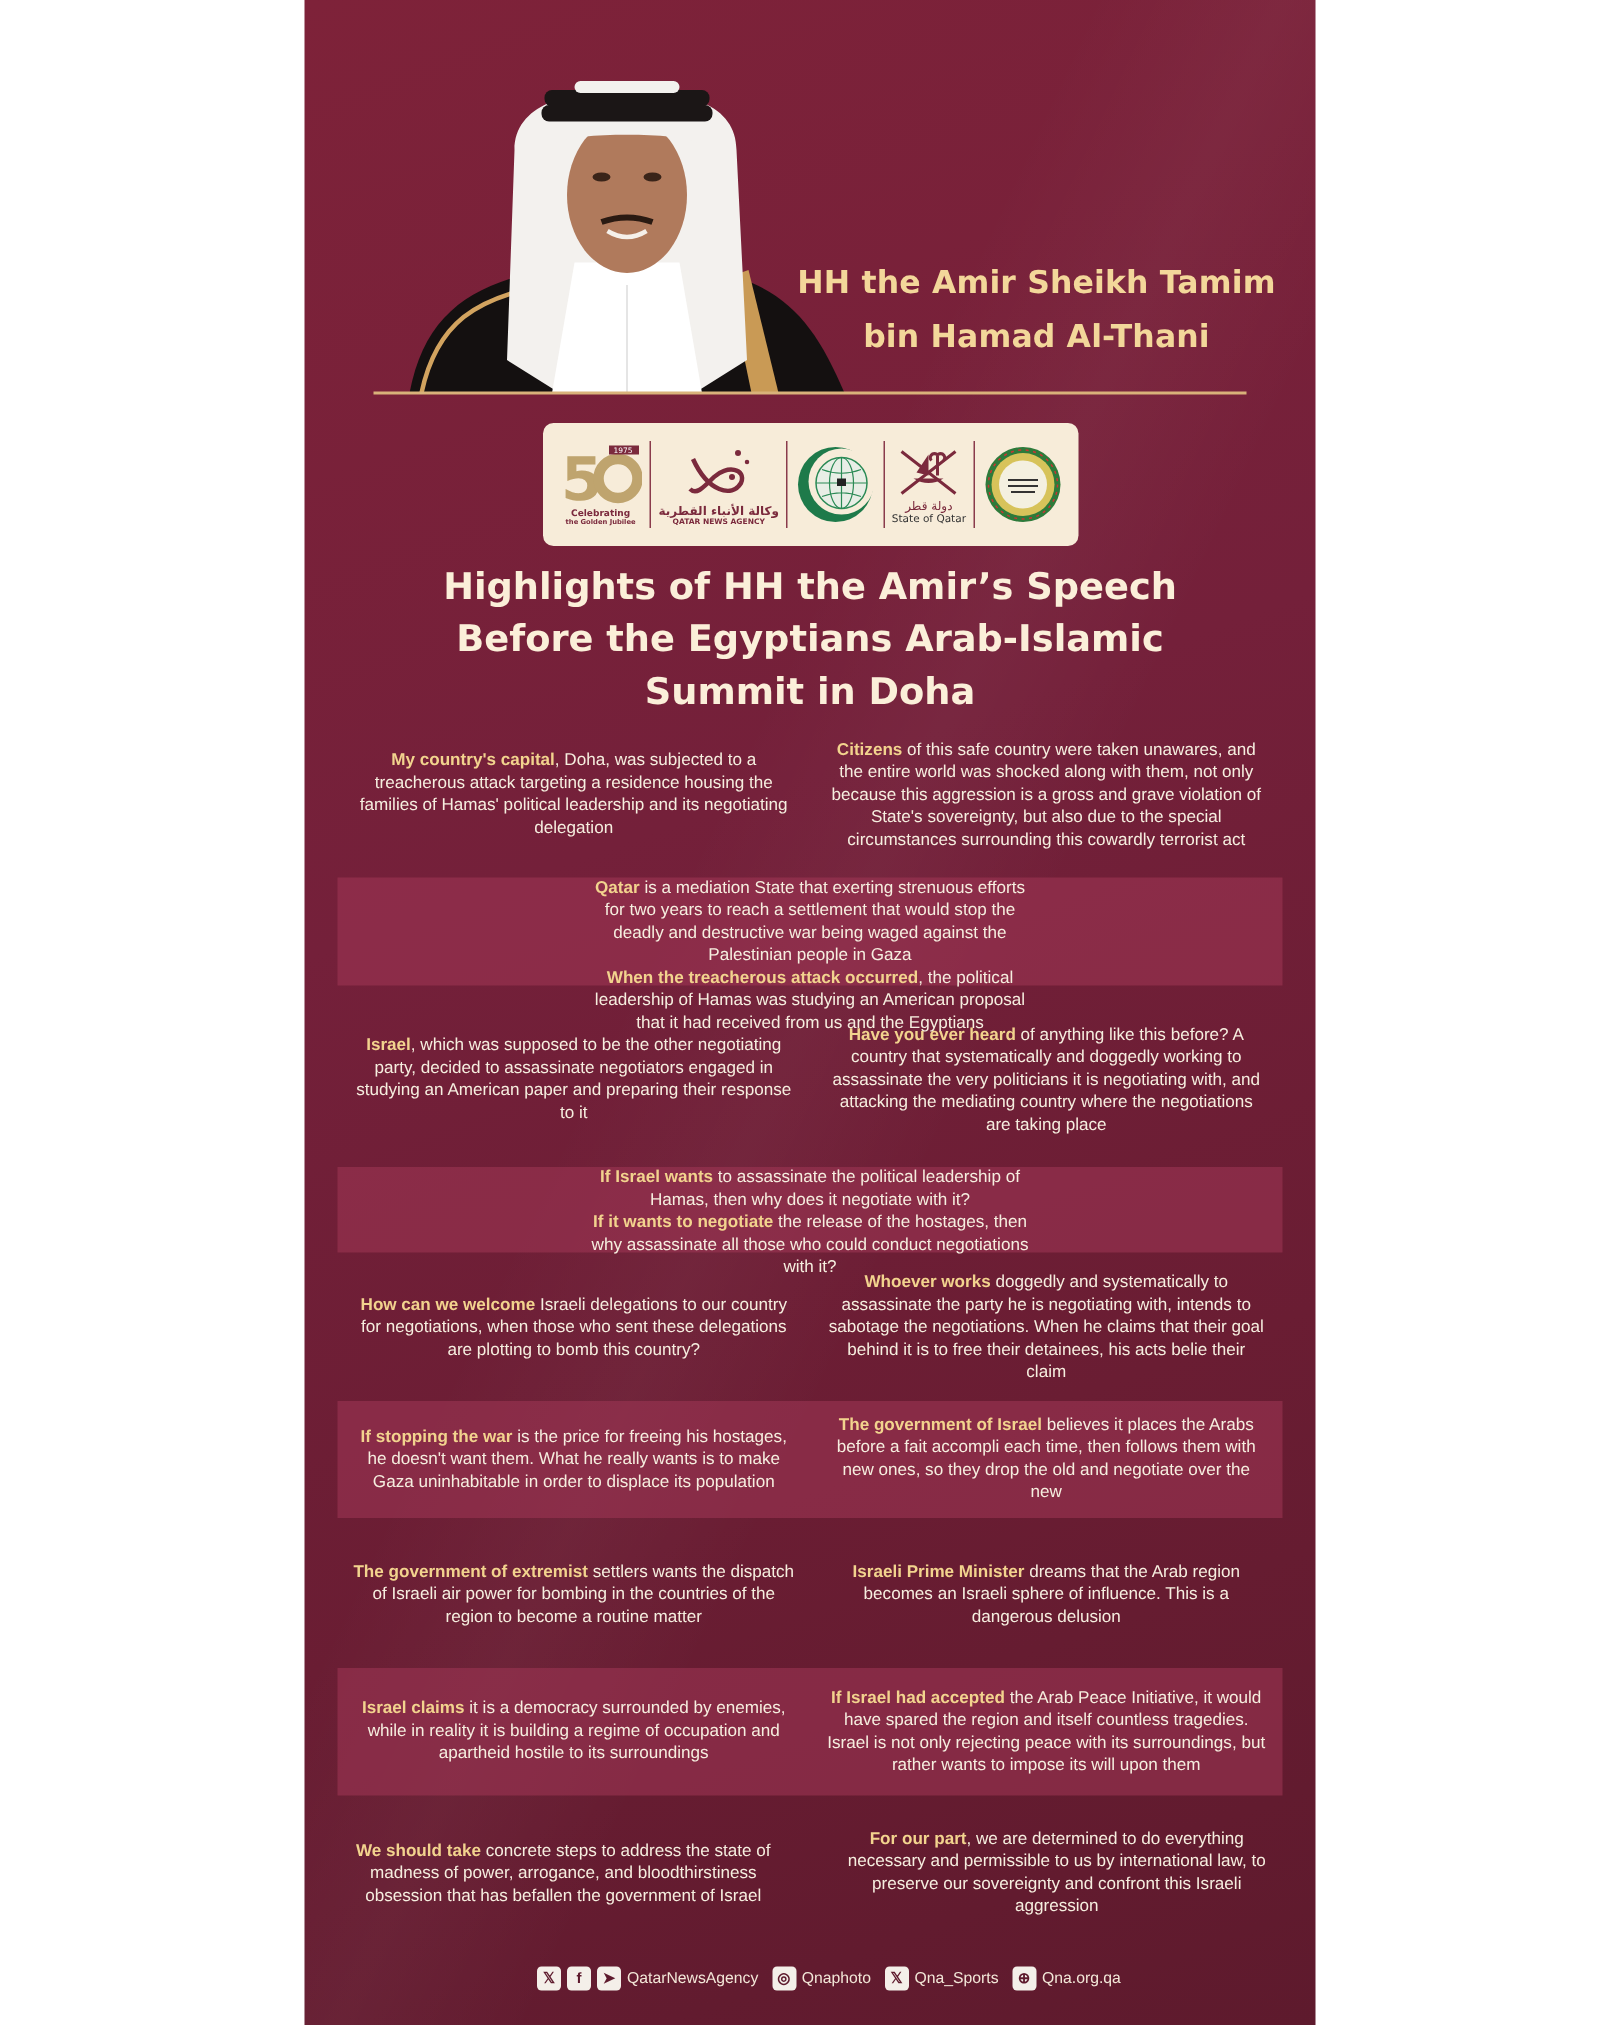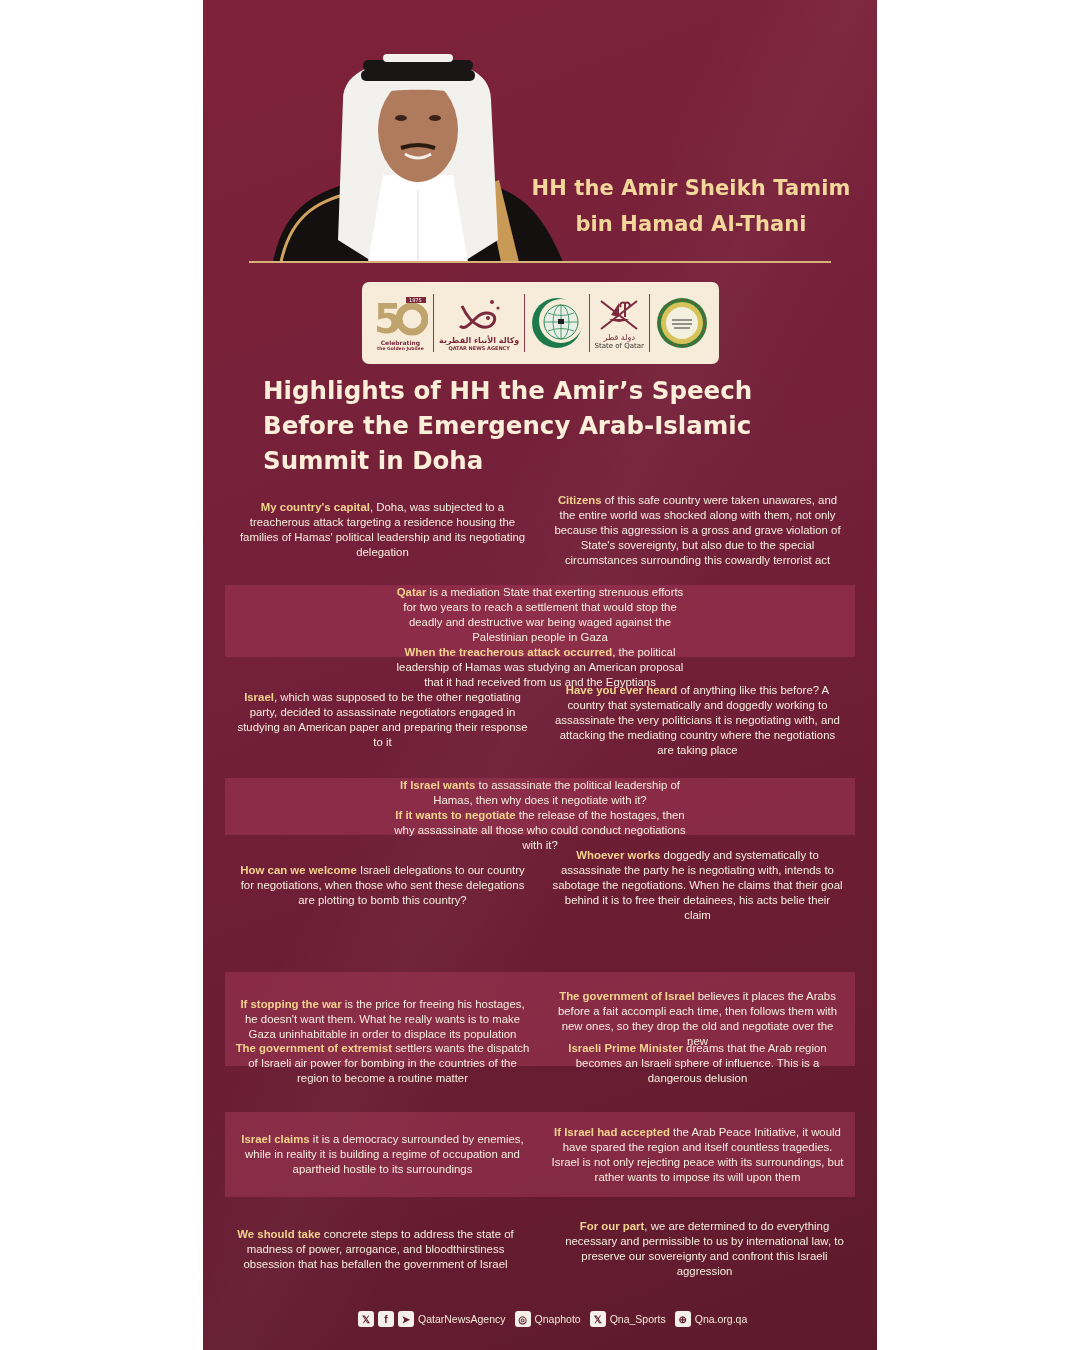--- a/index.html
+++ b/index.html
@@ -36,21 +36,21 @@
     background: #f7ecd9; border-radius: 7px;
     display: flex; align-items: center; justify-content: space-around; padding: 0 8px;
   }
   .logo-sep { width: 1px; height: 58px; background: #8a3b4c; }
   .logo { display: flex; flex-direction: column; align-items: center; justify-content: center; }
   .logo-text-small { font-size: 6px; color: #7b2a3d; font-weight: bold; }
   .logo-qatar-text { font-size: 7px; color: #333; }
 
   .main-title {
     position: absolute; left: 60px; top: 373px; width: 554px;
-    color: #fbefd9; font-weight: bold; font-size: 24.5px; line-height: 35px;
+    text-align: center; color: #fbefd9; font-weight: bold; font-size: 24.5px; line-height: 35px;
     font-family: "DejaVu Sans", sans-serif;
   }
 
   .row {
     position: absolute; left: 22px; width: 630px;
     display: flex; align-items: center;
   }
   .row.band { background: rgba(160, 55, 85, 0.55); }
   .cell {
     width: 315px; padding: 0 10px; text-align: center;
@@ -158,21 +158,21 @@
         <circle cx="27" cy="27" r="21" fill="#d7c35a"></circle>
         <circle cx="27" cy="27" r="16" fill="#f4f0e0"></circle>
         <path d="M17 24 H37 M17 28 H37 M19 32 H35" stroke="#333" stroke-width="1.2"></path>
         <circle cx="27" cy="27" r="23" fill="none" stroke="#c33" stroke-width="1" stroke-dasharray="2 3"></circle>
       </svg>
     </div>
   </div>
 
   <div class="main-title">
     <div>Highlights of HH the Amir’s Speech</div>
-    <div>Before the Emergency Arab-Islamic</div>
+    <div>Before the Egyptians Arab-Islamic</div>
     <div>Summit in Doha</div>
   </div>
 
   <div class="row" style="top:490px;height:80px;">
     <div class="cell"><span class="hl">My country's capital</span><span>, Doha, was subjected to a treacherous attack targeting a residence housing the families of Hamas' political leadership and its negotiating delegation</span></div>
     <div class="cell"><span class="hl">Citizens</span><span> of this safe country were taken unawares, and the entire world was shocked along with them, not only because this aggression is a gross and grave violation of State's sovereignty, but also due to the special circumstances surrounding this cowardly terrorist act</span></div>
   </div>
 
   <div class="row band" style="top:585px;height:72px;flex-direction:column;">
     <div class="cell"><span class="hl">Qatar</span><span> is a mediation State that exerting strenuous efforts for two years to reach a settlement that would stop the deadly and destructive war being waged against the Palestinian people in Gaza</span></div>
@@ -187,21 +187,21 @@
   <div class="row band" style="top:778px;height:57px;flex-direction:column;">
     <div class="cell"><span class="hl">If Israel wants</span><span> to assassinate the political leadership of Hamas, then why does it negotiate with it?</span></div>
     <div class="cell"><span class="hl">If it wants to negotiate</span><span> the release of the hostages, then why assassinate all those who could conduct negotiations with it?</span></div>
   </div>
 
   <div class="row" style="top:845px;height:80px;">
     <div class="cell"><span class="hl">How can we welcome</span><span> Israeli delegations to our country for negotiations, when those who sent these delegations are plotting to bomb this country?</span></div>
     <div class="cell"><span class="hl">Whoever works</span><span> doggedly and systematically to assassinate the party he is negotiating with, intends to sabotage the negotiations. When he claims that their goal behind it is to free their detainees, his acts belie their claim</span></div>
   </div>
 
-  <div class="row band" style="top:972px;height:94px;">
+  <div class="row band" style="top:934px;height:78px;">
     <div class="cell"><span class="hl">If stopping the war</span><span> is the price for freeing his hostages, he doesn't want them. What he really wants is to make Gaza uninhabitable in order to displace its population</span></div>
     <div class="cell"><span class="hl">The government of Israel</span><span> believes it places the Arabs before a fait accompli each time, then follows them with new ones, so they drop the old and negotiate over the new</span></div>
   </div>
 
   <div class="row" style="top:1034px;height:58px;">
     <div class="cell"><span class="hl">The government of extremist</span><span> settlers wants the dispatch of Israeli air power for bombing in the countries of the region to become a routine matter</span></div>
     <div class="cell"><span class="hl">Israeli Prime Minister</span><span> dreams that the Arab region becomes an Israeli sphere of influence. This is a dangerous delusion</span></div>
   </div>
 
   <div class="row band" style="top:1112px;height:85px;">

